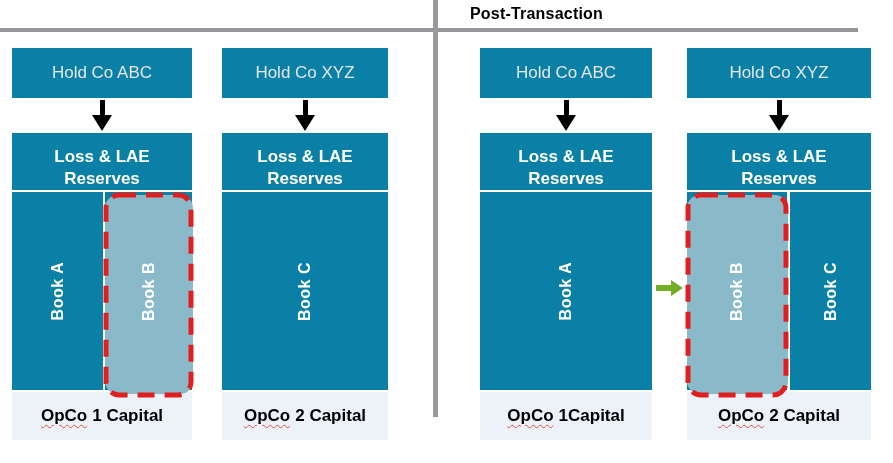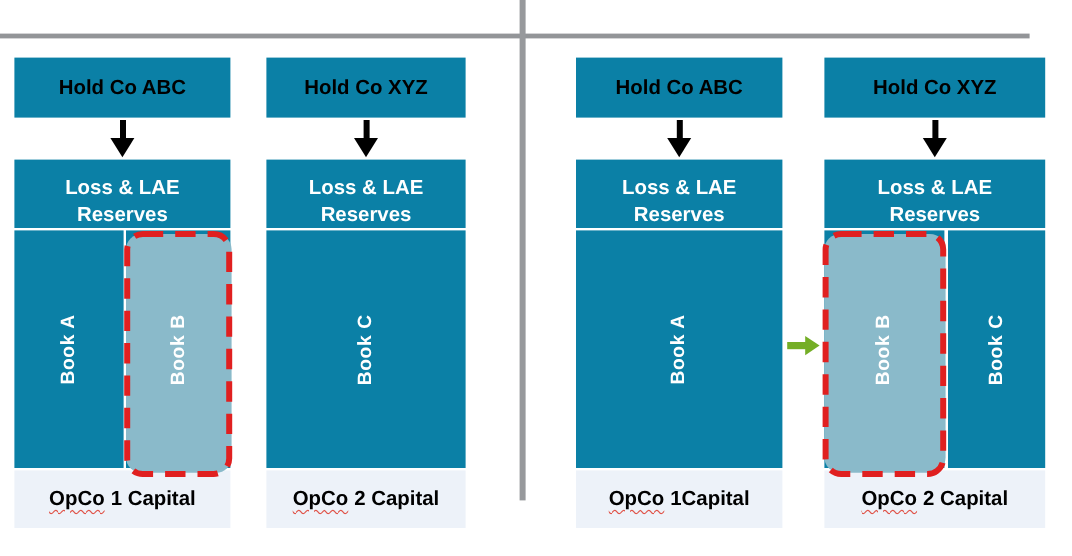--- a/index.html
+++ b/index.html
@@ -11,21 +11,21 @@
     position:absolute;top:5px;font-size:16px;font-weight:bold;color:#000;
     letter-spacing:0.2px;white-space:nowrap;
   }
   .hrule{position:absolute;left:0;top:28px;width:858px;height:4px;background:#939598;}
   .vdivider{position:absolute;left:433px;top:0;width:5px;height:417px;background:#97999c;}
 
   .col{position:absolute;top:48px;height:392px;}
 
   .holdco{
     position:absolute;left:0;right:0;top:0;height:50px;background:#0b80a6;
-    color:#000000;font-size:17px;font-weight:bold;
+    color:#e5e5e5;font-size:17px;font-weight:normal;
     display:flex;align-items:center;justify-content:center;white-space:nowrap;
   }
   .flow-arrow{
     position:absolute;left:0;right:0;top:52px;height:31px;
     display:flex;flex-direction:column;align-items:center;
   }
   .flow-arrow .shaft{width:5px;height:15px;background:#000;}
   .flow-arrow .head{
     width:0;height:0;border-left:10px solid transparent;
     border-right:10px solid transparent;border-top:16px solid #000;
@@ -71,20 +71,21 @@
     position:absolute;left:15px;top:0;width:0;height:0;
     border-top:8px solid transparent;border-bottom:8px solid transparent;
     border-left:12px solid #74ae26;
   }
 </style>
 </head>
 <body>
 
 <div class="page">
 
+  <div class="panel-title" style="left:470px;">Post-Transaction</div>
   <div class="hrule"></div>
   <div class="vdivider"></div>
 
   <div class="col" style="left:12px;width:180px;">
     <div class="holdco">
       <span>Hold Co ABC</span>
     </div>
     <div class="flow-arrow">
       <div class="shaft"></div>
         <div class="head"></div>

